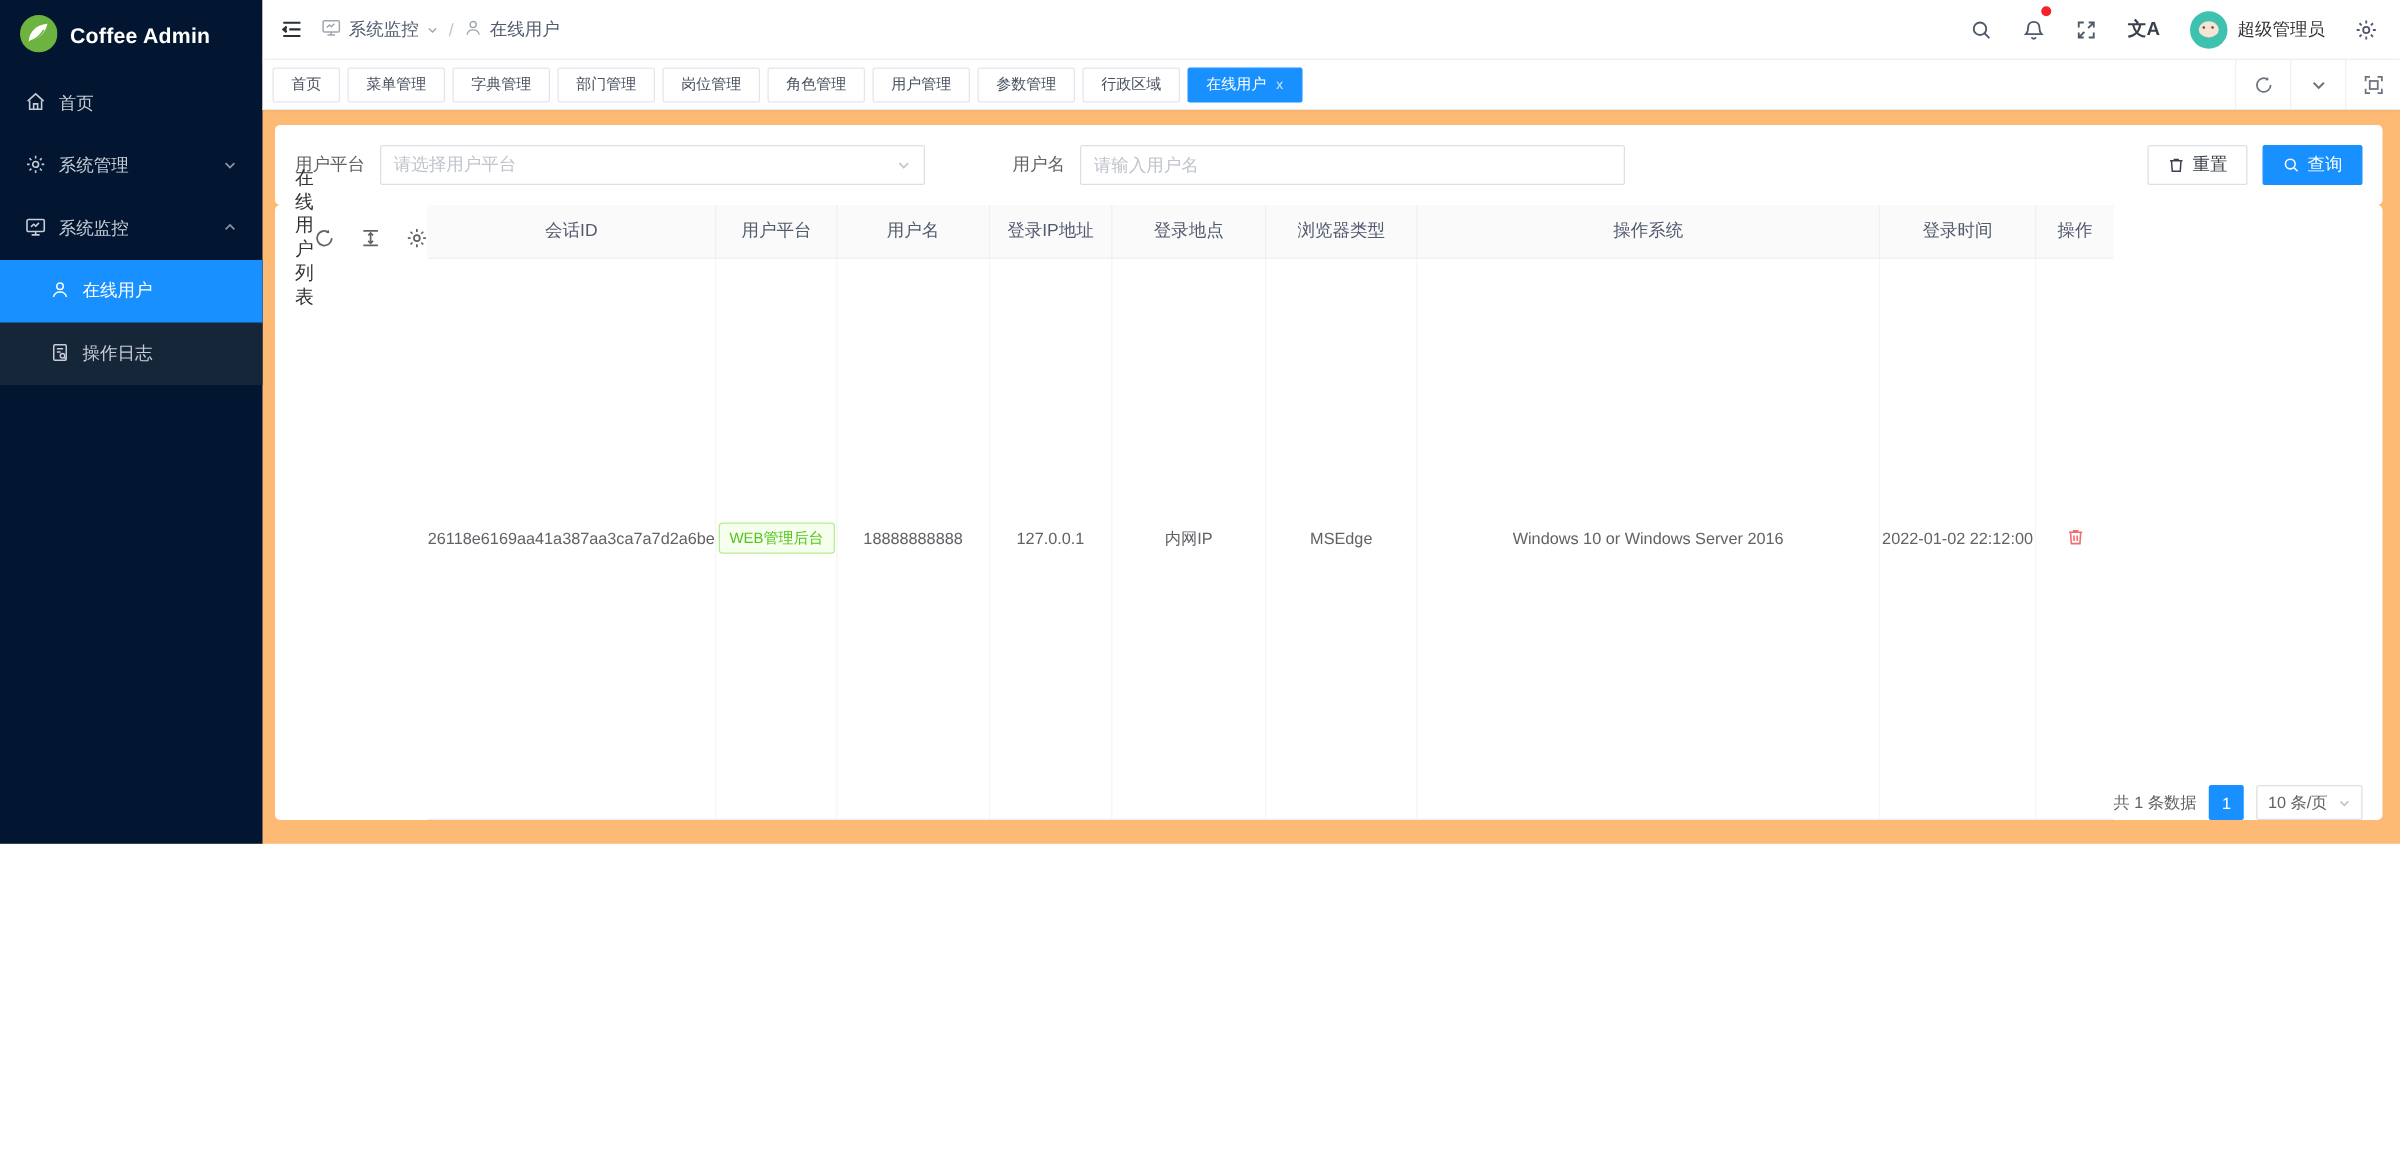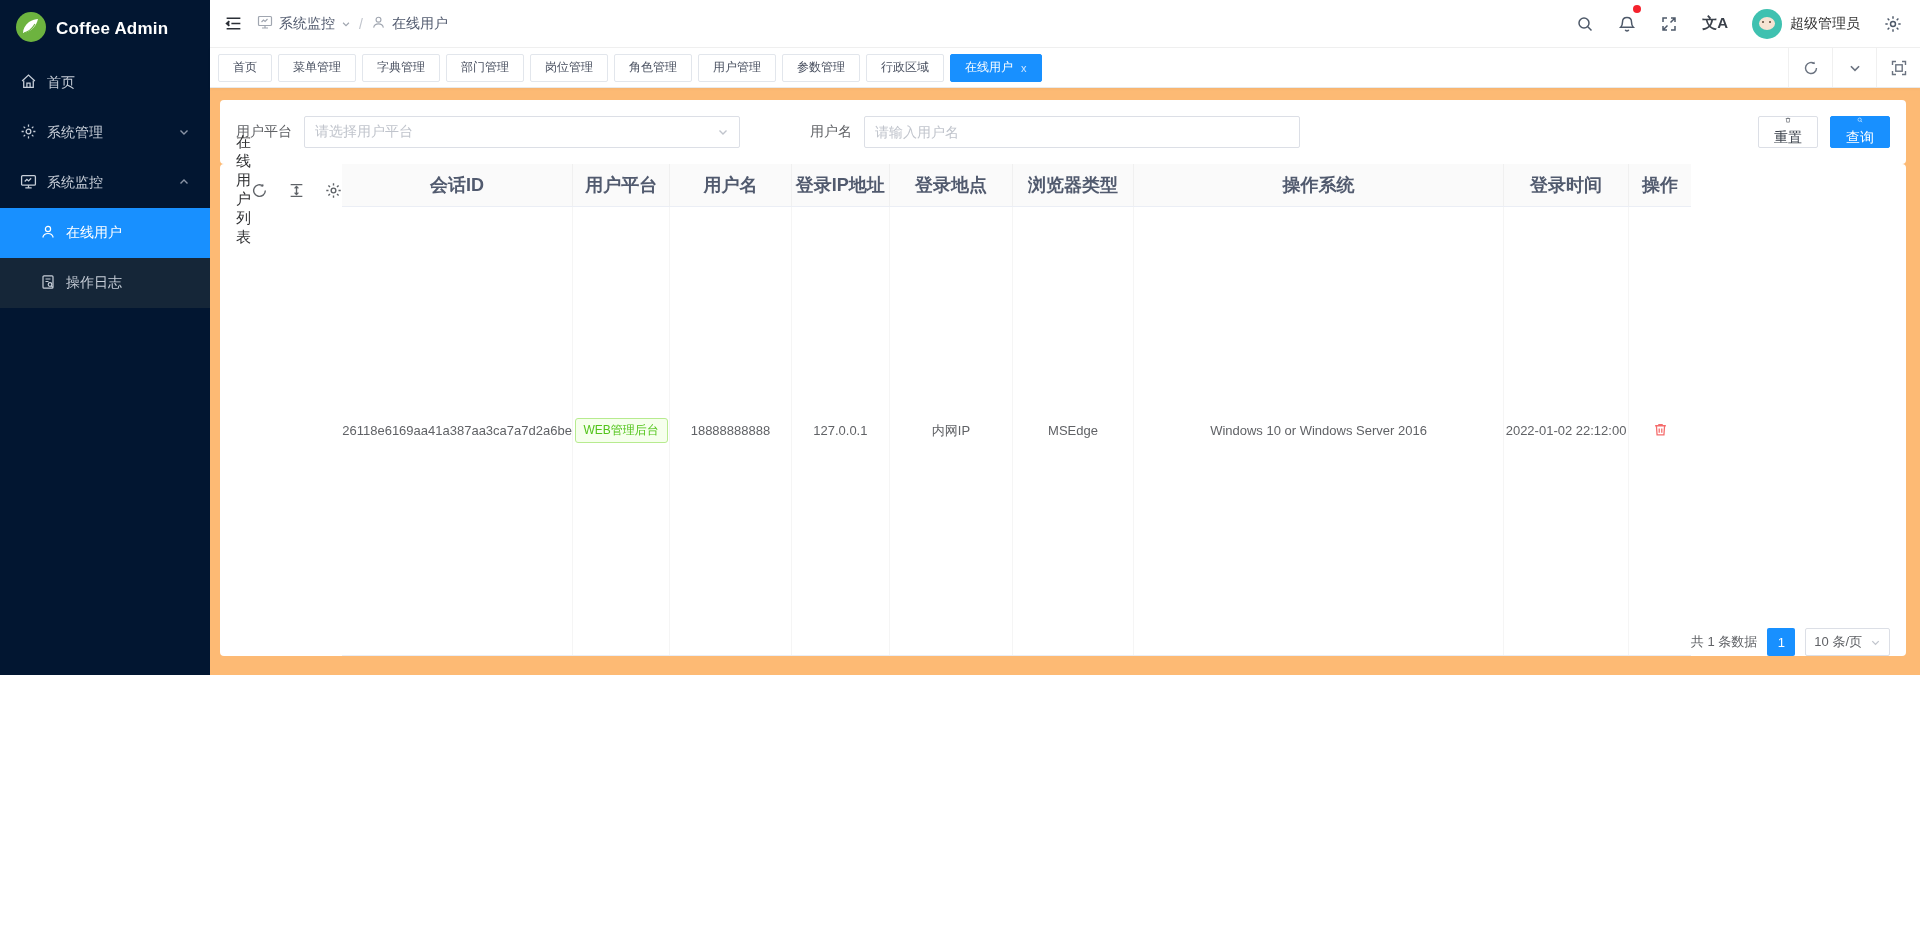--- a/index.html
+++ b/index.html
@@ -53,32 +53,32 @@
 
   .filter-card { height:64px; display:flex; align-items:center; padding:0 16px; flex:0 0 64px; }
   .f-label { font-size:14px; color:#606266; white-space:nowrap; }
   .f-select, .f-input { height:32px; width:436px; border:1px solid #dcdfe6; border-radius:2px; display:flex; align-items:center; padding:0 10px; margin-left:12px; background:#fff; }
   .f-select { justify-content:space-between; cursor:pointer; }
   .placeholder { color:#c0c4cc; font-size:14px; }
   .f-input input { border:none; outline:none; width:100%; font-size:14px; color:#333; }
   .f-input input::placeholder { color:#c0c4cc; }
   .lbl2 { margin-left:70px; }
   .filter-actions { margin-left:auto; display:flex; gap:12px; }
-  .btn { height:32px; padding:0 15px; border-radius:2px; font-size:14px; display:flex; align-items:center; gap:6px; cursor:pointer;flex-direction:column; }
+  .btn { height:32px; padding:0 15px; border-radius:2px; font-size:14px; display:flex; align-items:center; gap:6px; cursor:pointer; }
   .btn-plain { background:#fff; border:1px solid #dcdfe6; color:#3a404a; }
   .btn-primary { background:#1890ff; border:1px solid #1890ff; color:#fff; }
 
   .list-card { flex:1; display:flex; flex-direction:row; padding:0 16px; min-height:0; }
   .list-head { height:52px; display:flex; align-items:center; flex:0 0 52px; }
   .list-title { font-size:15px; color:#303133; }
   .list-tools { margin-left:auto; display:flex; gap:20px; color:#5f6368; }
   .list-tools .tool { cursor:pointer; display:flex; align-items:center; }
 
   table.grid { width:100%; border-collapse:collapse; table-layout:fixed; }
-  .grid th { background:#fafafa; height:42px; font-weight:bold; font-size:18px; color:#515a6e; border-bottom:1px solid #ebeef5; border-right:1px solid #f0f0f0; text-align:center; }
+  .grid th { background:#fafafa; height:42px; font-weight:normal; font-size:14px; color:#515a6e; border-bottom:1px solid #ebeef5; border-right:1px solid #f0f0f0; text-align:center; }
   .grid th:last-child { border-right:none; }
   .grid td { height:48px; font-size:13px; color:#606266; text-align:center; border-bottom:1px solid #ebeef5; border-right:1px solid #f5f5f5; overflow:hidden; white-space:nowrap; }
   .grid td:last-child { border-right:none; }
   .tag-green { display:inline-block; padding:3px 8px; font-size:12px; color:#52c41a; background:#f6ffed; border:1px solid #b7eb8f; border-radius:3px; }
   .op-del { color:#f56c6c; cursor:pointer; display:inline-flex; }
 
   .pagination { margin-top:auto; display:flex; align-items:center; justify-content:flex-end; gap:10px; padding:14px 0 0; flex:0 0 auto; }
   .pg-total { font-size:13px; color:#606266; }
   .pg-num { width:28px; height:28px; background:#1890ff; color:#fff; font-size:13px; display:flex; align-items:center; justify-content:center; border-radius:2px; cursor:pointer; }
   .pg-size { height:28px; border:1px solid #dcdfe6; border-radius:2px; display:flex; align-items:center; gap:8px; padding:0 8px; font-size:13px; color:#606266; cursor:pointer; background:#fff; }

